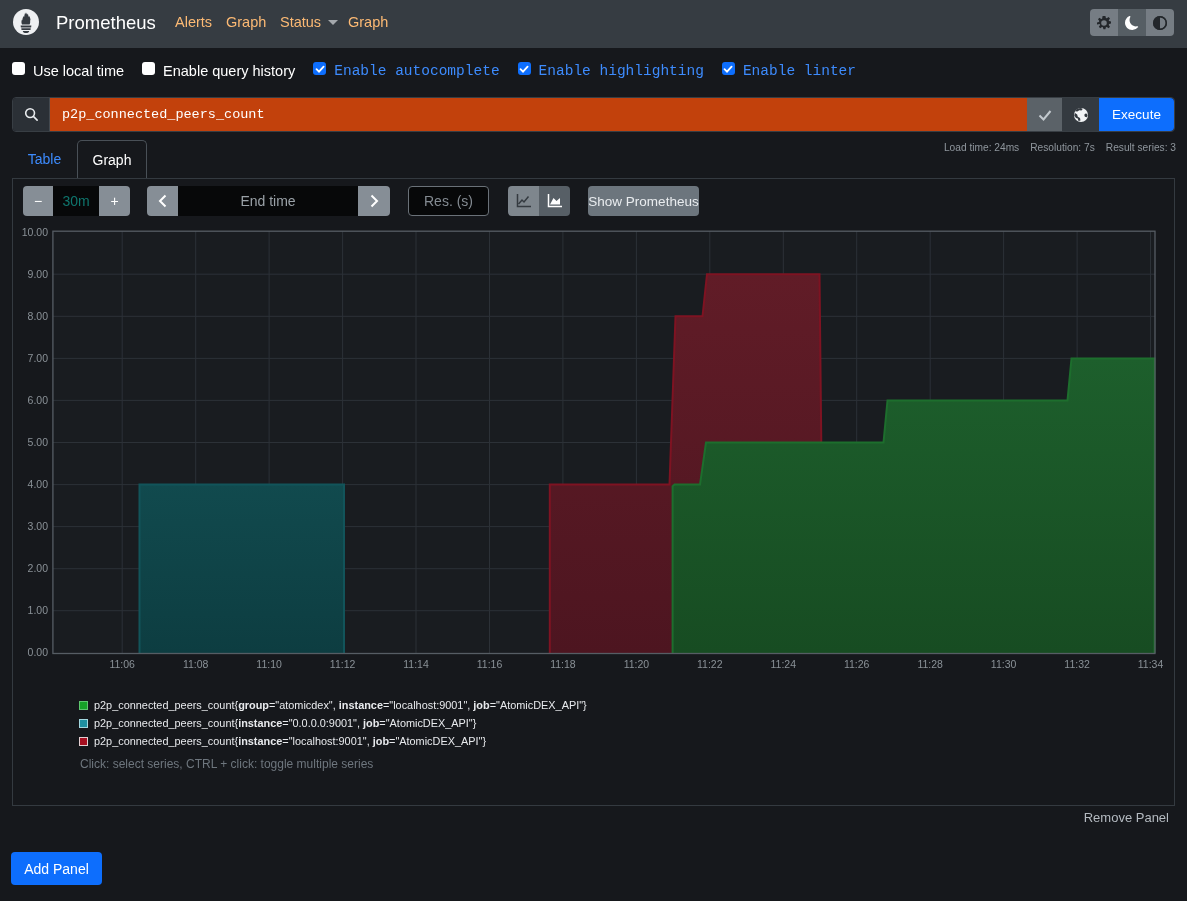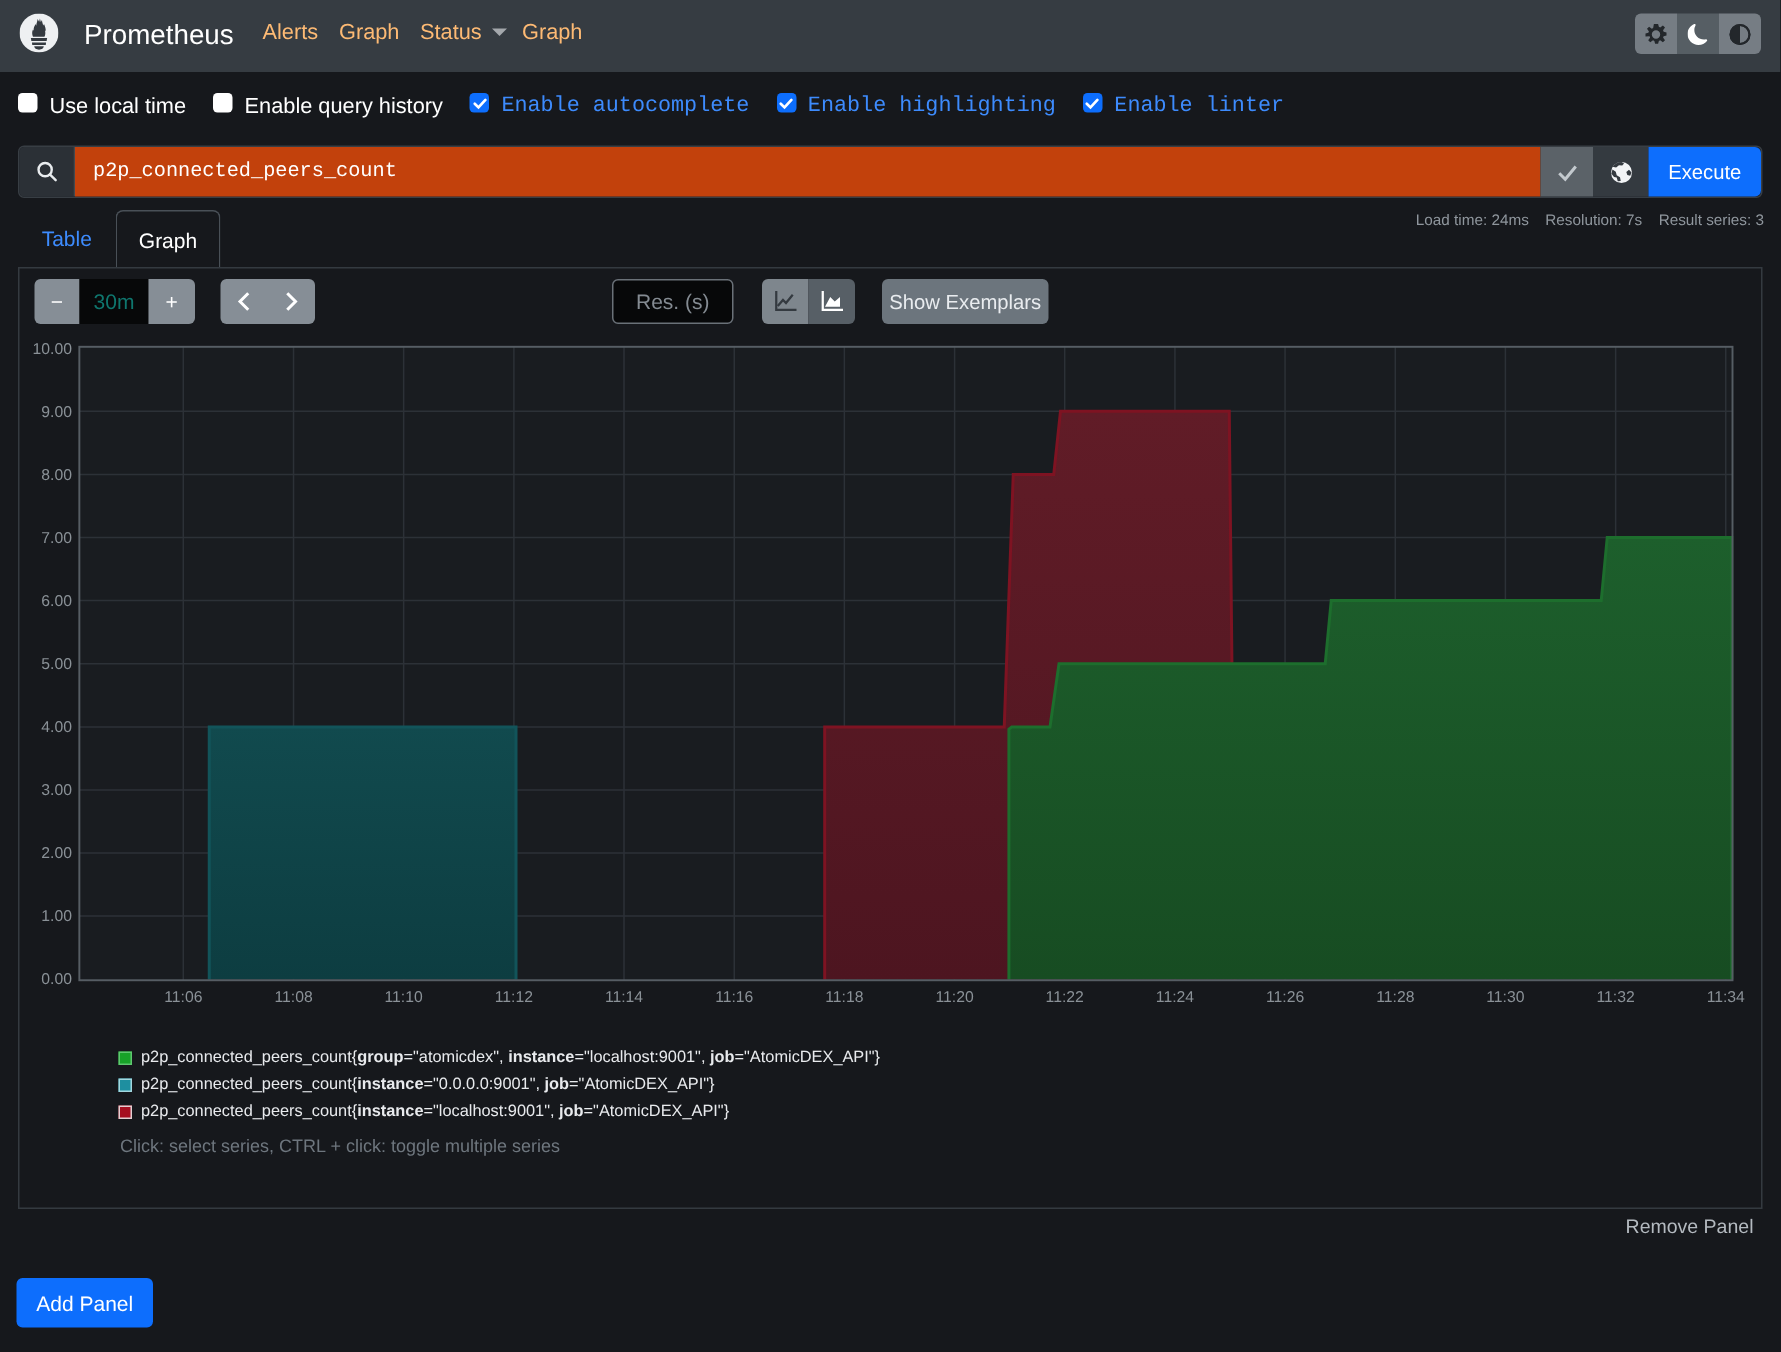--- a/index.html
+++ b/index.html
@@ -151,20 +151,21 @@
   <div class="cbtn" style="width:30px;border-radius:4px 0 0 4px">−</div>
   <div class="cinput" style="width:46px">30m</div>
   <div class="cbtn" style="width:31px;border-radius:0 4px 4px 0">+</div>
 </div>
 <div class="ctl" style="left:147px;width:243px">
   <div class="cbtn" style="width:31px;border-radius:4px 0 0 4px">
       <svg width="9" height="14" viewBox="0 0 9 14">
         <path d="M7.5 1.5 2 7l5.5 5.5" stroke="#fff" stroke-width="2" fill="none"></path>
       </svg>
     </div>
+  <div class="cinput" style="width:180px;color:#9aa1a7">End time</div>
   <div class="cbtn" style="width:32px;border-radius:0 4px 4px 0">
       <svg width="9" height="14" viewBox="0 0 9 14">
         <path d="M1.5 1.5 7 7l-5.5 5.5" stroke="#fff" stroke-width="2" fill="none"></path>
       </svg>
     </div>
 </div>
 <div class="ctl" style="left:408px;width:81px">
   <div class="cinput" style="width:81px;color:#848b92;border:1px solid #6a7178;border-radius:4px;box-sizing:border-box">Res. (s)</div>
 </div>
 <div class="ctl" style="left:508px;width:62px">
@@ -175,21 +176,21 @@
       </svg>
   </div>
   <div style="width:31px;background:#575f66;border-radius:0 4px 4px 0;display:flex;align-items:center;justify-content:center">
     <svg width="16" height="16" viewBox="0 0 16 16">
         <path d="M1.5 1v12.5H15" stroke="#fff" stroke-width="1.5" fill="none"></path>
         <path fill="#fff" d="M3 11.5 6.5 5l3 3 3.5-3v6.5z"></path>
       </svg>
   </div>
 </div>
 <div class="ctl" style="left:588px;width:111px;font-size:13.5px">
-    <div class="cbtn" style="width:111px;border-radius:4px;background:#6c757d;color:#e9ecef">Show Exemplars</div>
+    <div class="cbtn" style="width:111px;border-radius:4px;background:#6c757d;color:#e9ecef">Show Prometheus</div>
   </div>
 
 <svg class="abs" style="left:0;top:0" width="1187" height="901" viewBox="0 0 1187 901">
   <defs>
     <linearGradient id="gr" x1="0" y1="274" x2="0" y2="653" gradientUnits="userSpaceOnUse">
       <stop offset="0" stop-color="#611c27"></stop>
         <stop offset="1" stop-color="#4d1520"></stop>
     </linearGradient>
     <linearGradient id="gg" x1="0" y1="358" x2="0" y2="653" gradientUnits="userSpaceOnUse">
       <stop offset="0" stop-color="#1d5f2c"></stop>

